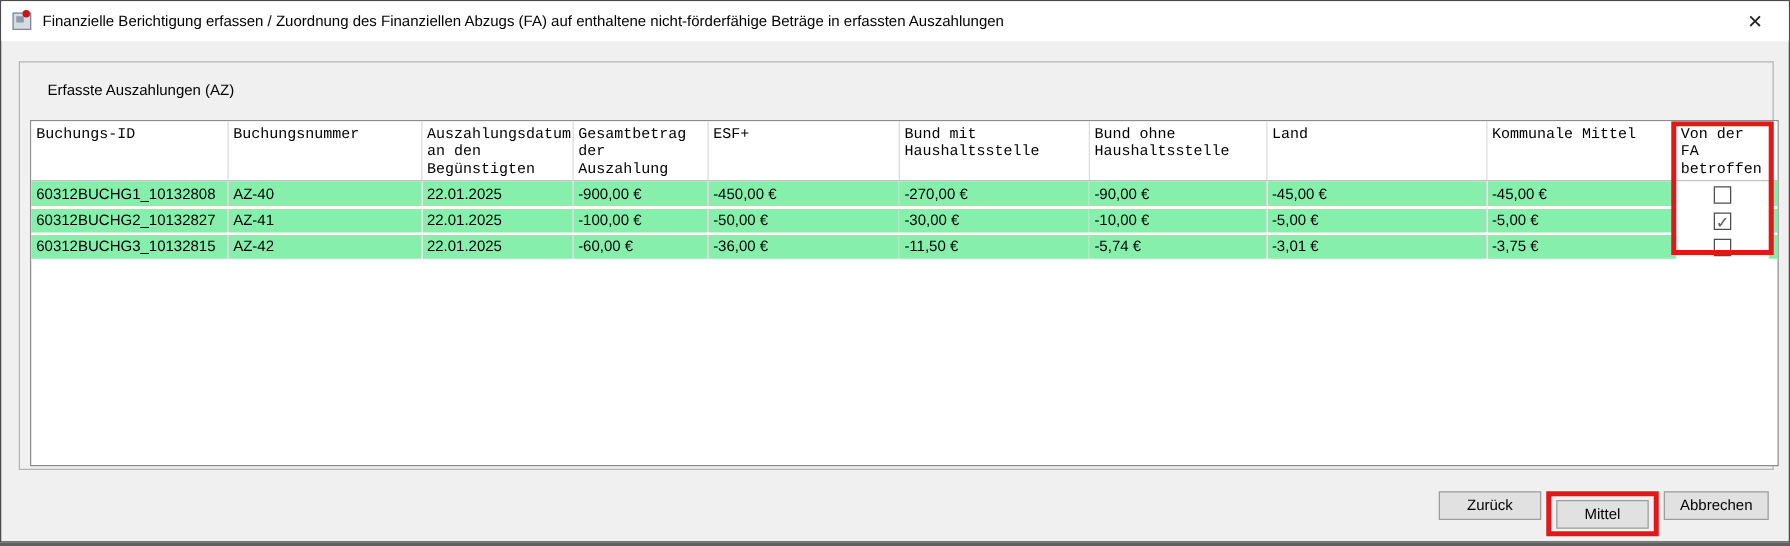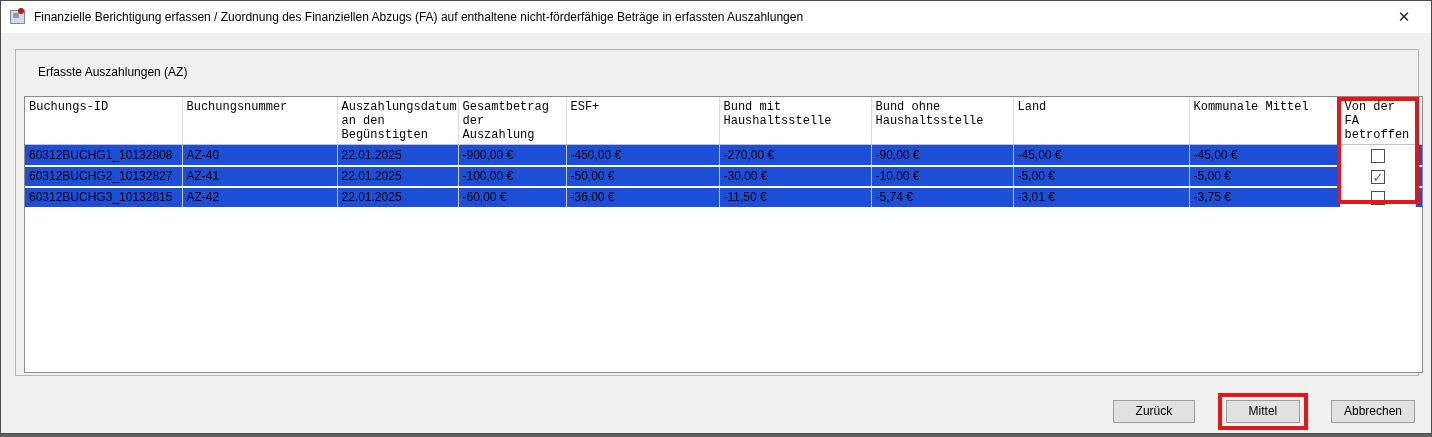--- a/index.html
+++ b/index.html
@@ -49,21 +49,21 @@
     background:#ffffff; border:1px solid #8c8c8c; overflow:hidden;
   }
   table { border-collapse:collapse; table-layout:fixed; width:1397px; }
   th {
     background:#ffffff; font-weight:normal; text-align:left; vertical-align:top;
     padding:3px 4px 2px 4px; height:39px;
     border-right:1px solid #dcdcdc; border-bottom:1px solid #c3c3c3;font-family:Liberation Mono, monospace;
   }
   th.no-sep { border-right:none; }
   td {
-    background:#1d4ed8; height:21px; padding:1px 4px;
+    background:#86efac; height:21px; padding:1px 4px;
     border-right:1px solid #cdcdcd; border-bottom:2px solid #ffffff;
     white-space:nowrap; overflow:hidden;
   }
   td.num { text-align:left; padding-right:6px; }
   td.cbcell { background:#ffffff; text-align:center; padding:0; }
   td.filler { border-right:none; }
 
   .cb {
     width:14px; height:14px; margin:2px auto 0 auto; background:#fff;
     border:1px solid #4d4d4d; position:relative;
@@ -75,21 +75,21 @@
 
   
   .col-highlight {
     position:absolute; left:1312px; top:0px; width:82px; height:107px;
     border:4px solid #e31717; pointer-events:none;
   }
 
   
   .button-row {
     position:absolute; top:392px; right:16px; height:36px;
-    display:flex; align-items:center; gap:23px;
+    display:flex; gap:4px;
   }
   .btn {
     min-width:82px; height:23px; background:#e1e1e1; border:1px solid #9d9d9d;
     font-family:"Liberation Sans", sans-serif; font-size:12px; color:#000;
     padding:0 12px; text-align:center; line-height:21px;
   }
   .weiter-highlight { border:4px solid #e31717; padding:3px 4px; display:flex; align-items:center; }
   .weiter-highlight .btn { min-width:74px; }
 </style>
 </head>

